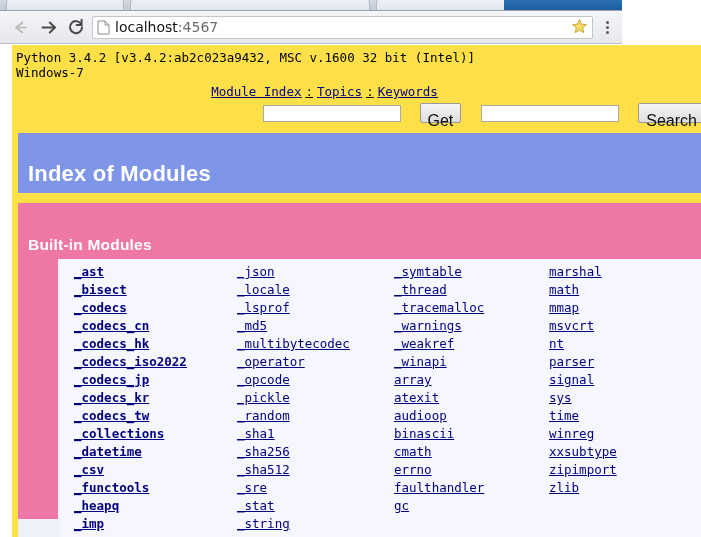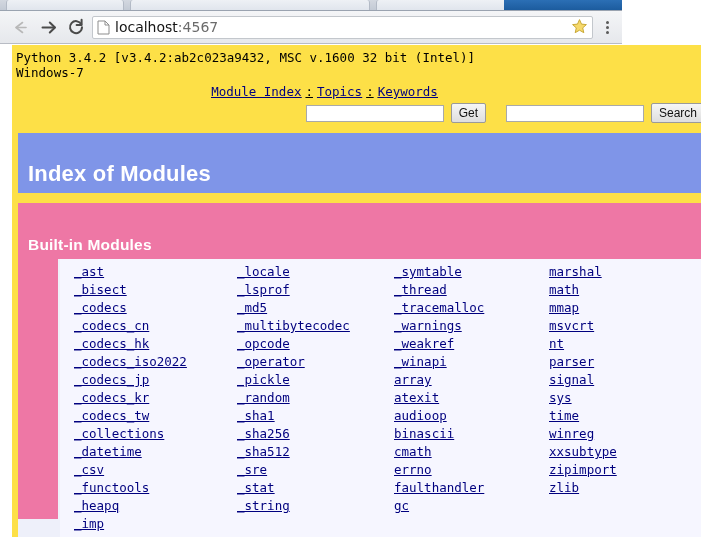--- a/index.html
+++ b/index.html
@@ -143,29 +143,29 @@
   .txtinput {
     width: 138px; height: 17px;
     border: 1px solid #a9a9a9;
     background: #ffffff;
     font-family: "DejaVu Sans Mono", monospace;
     font-size: 12px;
     padding: 0 2px;
     outline: none;
   }
   .btn {
-    margin-left: 7px;
+    margin-left: 19px;
     height: 20px;
     min-width: 34px;
-    padding: 0 7px;
+    padding: 8px 7px;
     background: linear-gradient(to bottom,#f6f6f6 0%, #dedede 100%);
     border: 1px solid #9a9a9a;
     border-radius: 2px;
     font-family: "Liberation Sans", sans-serif;
-    font-size: 12px;
+    font-size: 16px;
     color: #111;
     cursor: default;
     line-height: 17px;
   }
 
   
   .banner {
     margin: 10px 6px 0 6px;
     height: 60px;
     position: relative;
@@ -202,21 +202,21 @@
     position: relative;
     margin-left: 42px;
     background: #f6f6ff;
     padding: 4px 0 6px 0;
     display: flex;
   }
   .modcol {
     flex: 0 0 auto;
     padding-left: 14px;
   }
-  .modcol.c1 { width: 163px; }
+  .modcol.c1 { width: 163px; font-weight: bold; }
   .modcol.c2 { width: 157px; }
   .modcol.c3 { width: 155px; }
   .modcol.c4 { width: 150px; }
   .modcol a {
     display: block;
     font-family: "DejaVu Sans Mono", monospace;
     font-size: 12.5px;
     line-height: 18px;
     color: #00007f;
     text-decoration: underline;
@@ -332,26 +332,27 @@
             <a href="#">_codecs_kr</a>
             <a href="#">_codecs_tw</a>
             <a href="#">_collections</a>
             <a href="#">_datetime</a>
             <a href="#">_csv</a>
             <a href="#">_functools</a>
             <a href="#">_heapq</a>
             <a href="#">_imp</a>
           </div>
         <div class="modcol c2">
+            <a href="#">_json</a>
             <a href="#">_locale</a>
             <a href="#">_lsprof</a>
             <a href="#">_md5</a>
             <a href="#">_multibytecodec</a>
+            <a href="#">_operator</a>
             <a href="#">_opcode</a>
-            <a href="#">_operator</a>
             <a href="#">_pickle</a>
             <a href="#">_random</a>
             <a href="#">_sha1</a>
             <a href="#">_sha256</a>
             <a href="#">_sha512</a>
             <a href="#">_sre</a>
             <a href="#">_stat</a>
             <a href="#">_string</a>
           </div>
         <div class="modcol c3">

